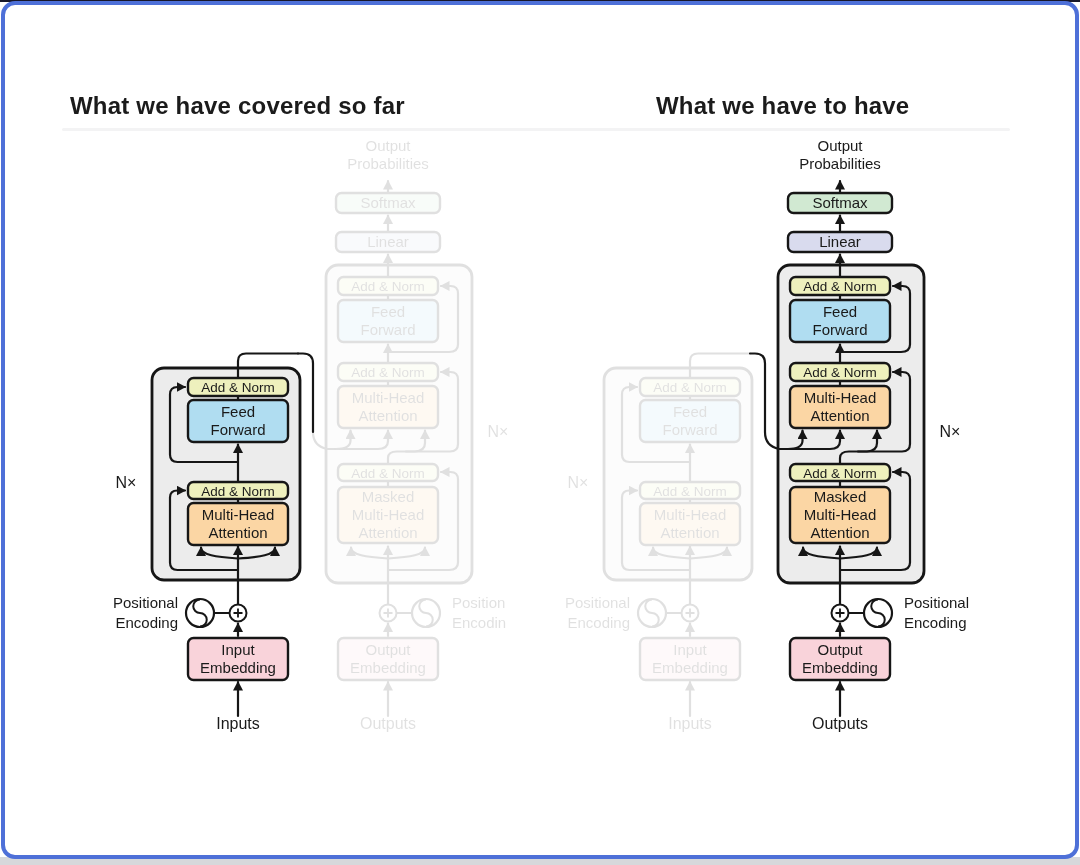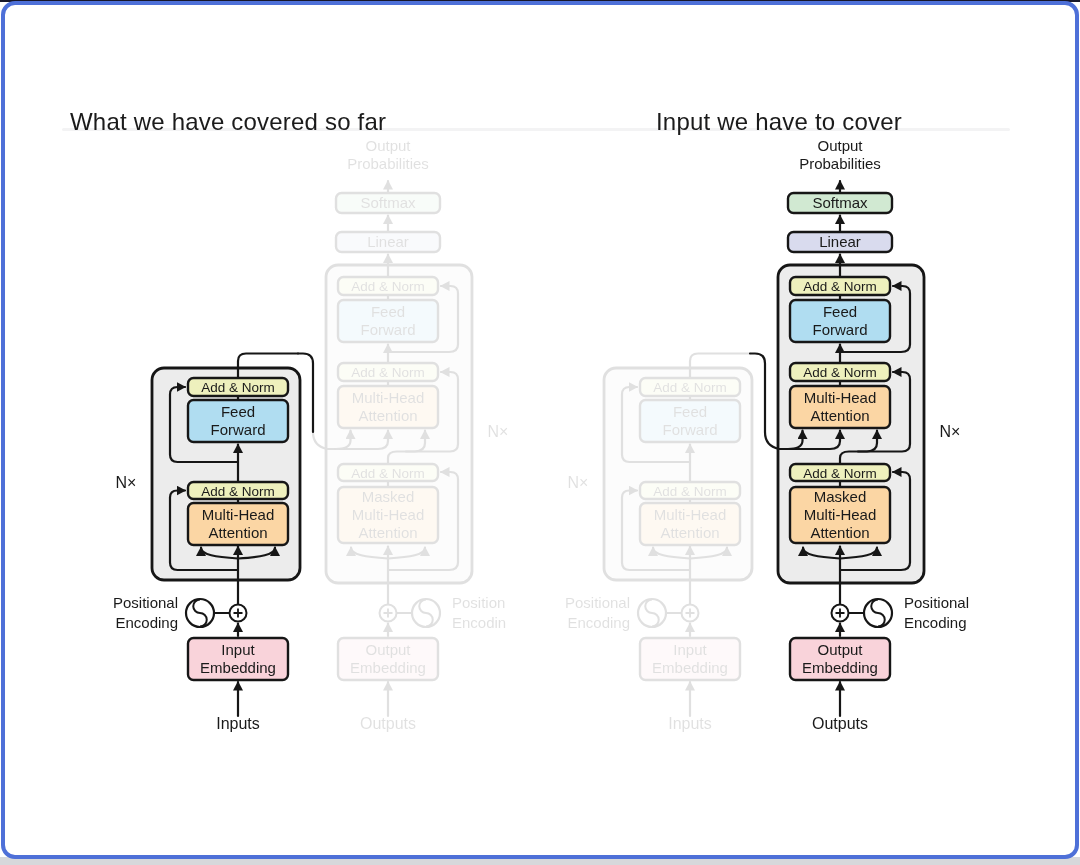--- a/index.html
+++ b/index.html
@@ -6,39 +6,39 @@
   body{
     width:1080px;height:865px;overflow:hidden;
     background:linear-gradient(#17172a 0,#17172a 2px,#ffffff 2px,#ffffff 857px,#d7d8db 857px);
     font-family:"Liberation Sans", sans-serif;
   }
   .frame{
     position:absolute;left:1px;top:1px;width:1070px;height:850px;
     border:4px solid #4e70d8;border-radius:14px;background:#ffffff;
   }
   .title{
-    position:absolute;top:108px;font-size:24px;font-weight:400;color:#1b1b1b;
+    position:absolute;top:92px;font-size:24px;font-weight:700;color:#1b1b1b;
     letter-spacing:.2px;white-space:nowrap;
   }
   .title-left{left:70px;}
   .title-right{left:656px;}
   .divider{
     position:absolute;left:62px;top:128px;width:948px;height:3px;
     background:#f3f3f4;border-radius:2px;
   }
   svg{position:absolute;left:0;top:0;display:block;}
   text{fill:#1a1a1a;}
 </style>
 </head>
 <body>
 
 <div class="frame"></div>
 <div class="divider"></div>
 <div class="title title-left">What we have covered so far</div>
-<div class="title title-right">Input we have to cover</div>
+<div class="title title-right">What we have to have</div>
 
 <svg id="diagram" width="1080" height="865" viewBox="0 0 1080 865">
     <defs>
       <marker id="arr" viewBox="0 0 10 10" refX="8.5" refY="5" markerWidth="10" markerHeight="10" orient="auto" markerUnits="userSpaceOnUse">
         <path d="M0,0 L9.5,5 L0,10 z" fill="#161616"></path>
       </marker>
     </defs>
     <g opacity="1">
       <g opacity="0.13">
         <rect x="326" y="265" width="146" height="318" rx="12" fill="#ececec" stroke="#161616" stroke-width="2.8"></rect>

